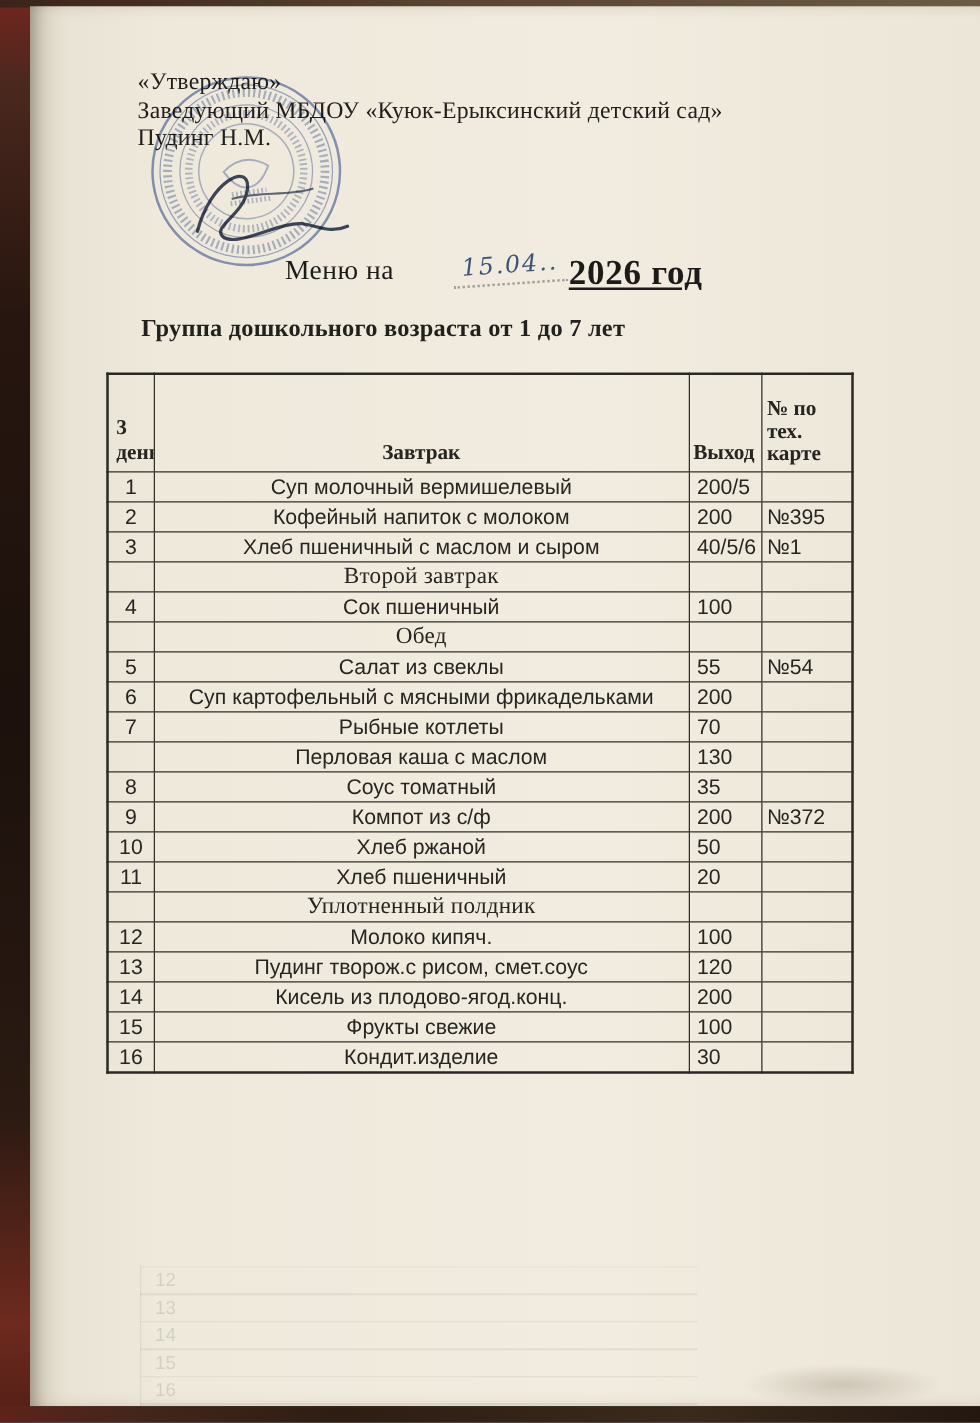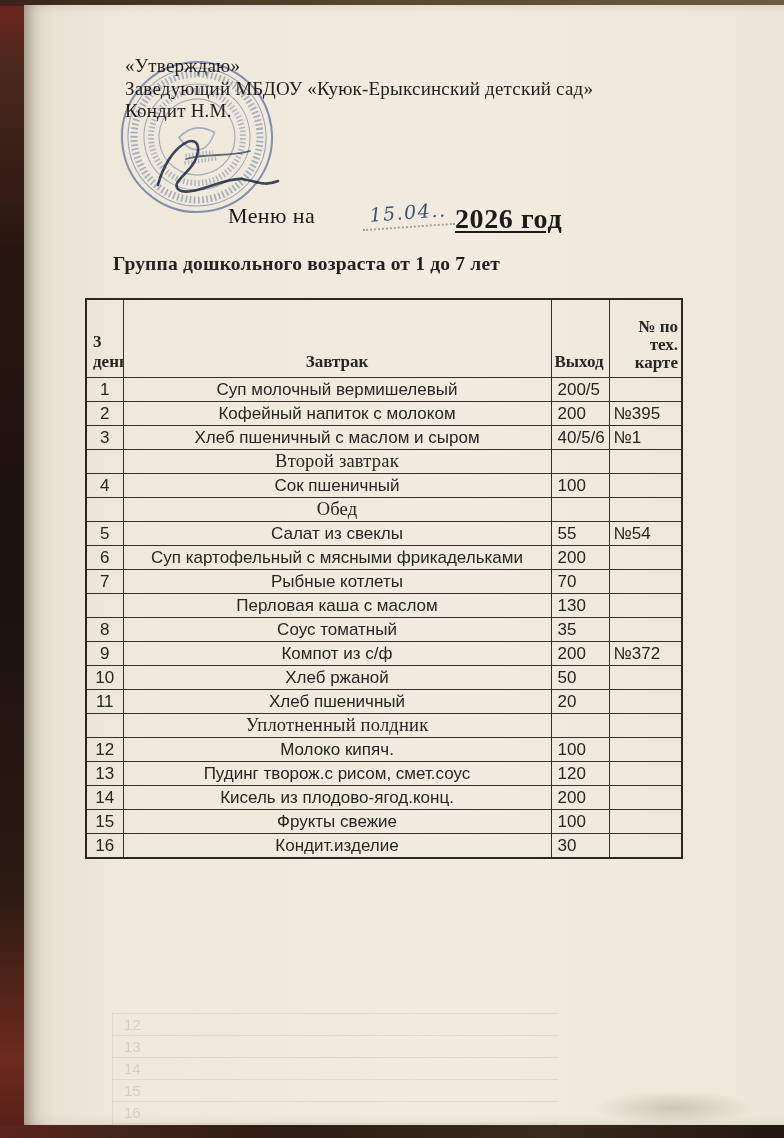--- a/index.html
+++ b/index.html
@@ -29,21 +29,21 @@
     position:absolute; right:30px; bottom:0; width:160px; height:34px;
     background:radial-gradient(closest-side, rgba(90,70,50,.22), transparent);
   }
 
   
   .approval {
     position:absolute; left:86px; top:50px;
     font-size:19px; line-height:22.5px; color:#211f1c; letter-spacing:.2px;
     white-space:nowrap;
   }
-  .approval div { min-height:22.5px;margin-left:15px; }
+  .approval div { min-height:22.5px; }
 
   
   .stamp {
     position:absolute; left:92px; top:51px;
     filter:blur(.55px); mix-blend-mode:multiply; opacity:.85;
   }
   .signature {
     position:absolute; left:120px; top:118px;
     mix-blend-mode:multiply; opacity:.9;
   }
@@ -89,21 +89,21 @@
     overflow:hidden;
   }
   table.menu thead th {
     height:78px; font-weight:bold; font-size:17px;
     font-family:"Liberation Serif", serif;
     vertical-align:bottom; padding-bottom:5px;
   }
   thead th.h-day  { text-align:left; padding-left:6px; }
   thead th.h-meal { text-align:center; }
   thead th.h-out  { text-align:left; }
-  thead th.h-card { vertical-align:top; text-align:right; padding-top:0; padding-left:4px; line-height:18px; font-size:16.5px; }
+  thead th.h-card { vertical-align:top; text-align:left; padding-top:0; padding-left:4px; line-height:18px; font-size:16.5px; }
   table.menu tbody td {
     height:18px; font-size:17px; line-height:19px;
     font-family:"Liberation Sans", sans-serif;
   }
   tbody td:nth-child(1) { text-align:center; }
   tbody td:nth-child(2) { text-align:center;margin-left:20px; }
   tbody td:nth-child(3) { text-align:left; padding-left:6px; }
   tbody td:nth-child(4) { text-align:left; padding-left:4px; }
   tbody tr.section td:nth-child(2) {
     font-family:"Liberation Serif", serif;
@@ -132,21 +132,21 @@
 
 <div class="scene">
   <div class="binding"></div>
   <div class="edge-top"></div>
 
   <div class="paper">
 
     <div class="approval">
       <div>«Утверждаю»</div>
       <div>Заведующий МБДОУ  «Куюк-Ерыксинский детский сад»</div>
-      <div>Кондит Н.М.</div>
+      <div>Пудинг Н.М.</div>
     </div>
 
     <svg class="stamp" width="162" height="162" viewBox="0 0 162 162">
       <g fill="none" stroke="#4663a8" transform="rotate(-8 81 81)">
         <circle cx="81" cy="81" r="75" stroke-width="2" opacity="0.75"></circle>
         <circle cx="81" cy="81" r="69" stroke-width="1" opacity="0.6"></circle>
         <circle cx="81" cy="81" r="63" stroke-width="7" stroke-dasharray="1.7 2.5" opacity="0.5"></circle>
         <circle cx="81" cy="81" r="53" stroke-width="1" opacity="0.55"></circle>
         <circle cx="81" cy="81" r="46" stroke-width="6" stroke-dasharray="1.5 2.3" opacity="0.45"></circle>
         <circle cx="81" cy="81" r="38" stroke-width="1.2" opacity="0.5"></circle>

